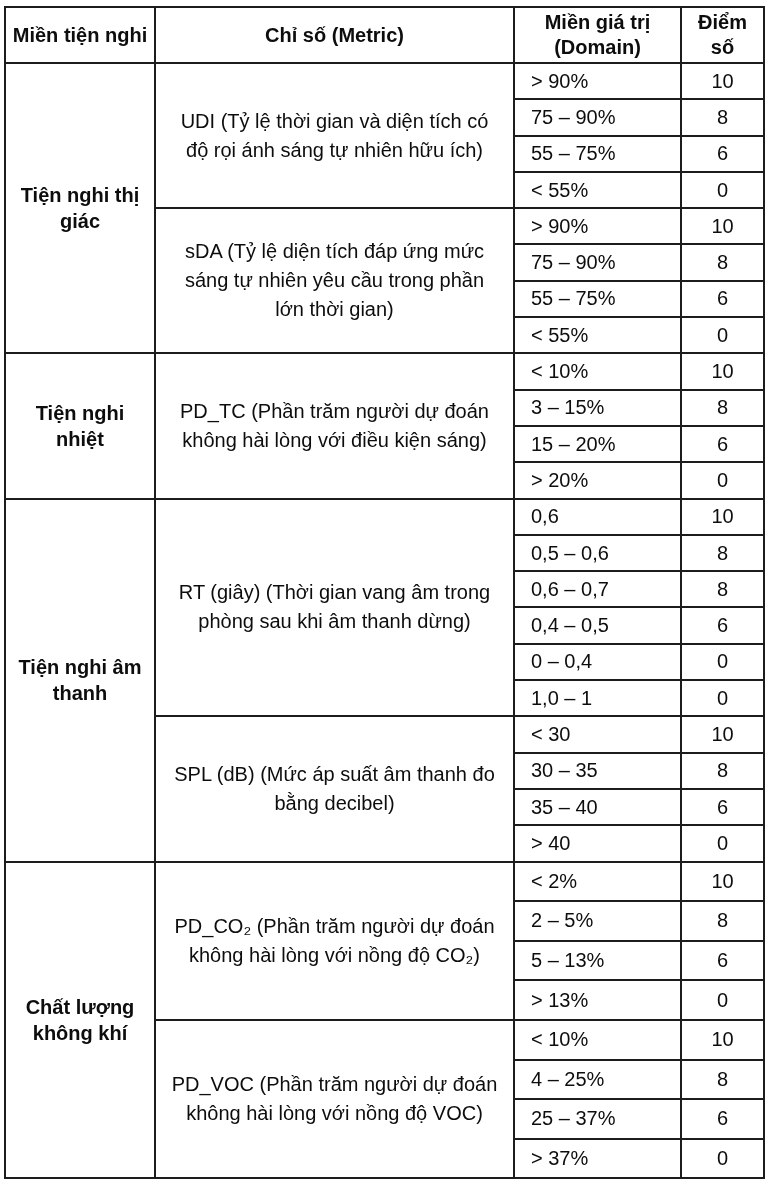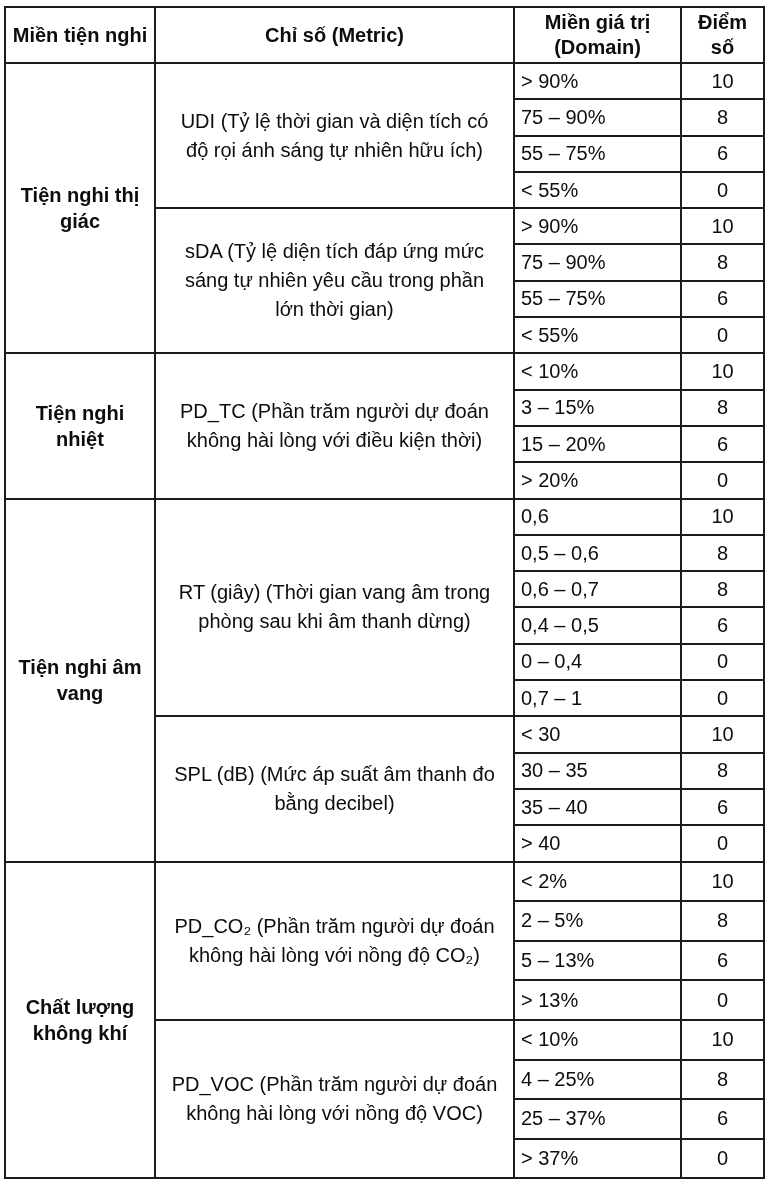--- a/index.html
+++ b/index.html
@@ -48,21 +48,21 @@
     padding: 12px 6px;
   }
   td.cell-metric {
     text-align: center;
     line-height: 1.45;
     padding: 4px 14px;
     margin-top: 40px;
   }
   td.cell-range {
     text-align: left;
-    padding: 2px 6px 2px 6px;
+    padding: 2px 6px 2px 16px;
     white-space: nowrap;
   }
   td.cell-score {
     text-align: center;
     padding: 2px 8px;
   }
 </style>
 </head>
 <body>
 
@@ -113,38 +113,38 @@
         <tr>
           <td class="cell-range">55 – 75%</td>
           <td class="cell-score">6</td>
         </tr>
         <tr>
           <td class="cell-range">&lt; 55%</td>
           <td class="cell-score">0</td>
         </tr>
         <tr>
           <td class="cell-domain" rowspan="4">Tiện nghi nhiệt</td>
-          <td class="cell-metric" rowspan="4">PD_TC (Phần trăm người dự đoán không hài lòng với điều kiện thời)</td>
+          <td class="cell-metric" rowspan="4">PD_TC (Phần trăm người dự đoán không hài lòng với điều kiện sáng)</td>
           <td class="cell-range">&lt; 10%</td>
           <td class="cell-score">10</td>
         </tr>
         <tr>
           <td class="cell-range">3 – 15%</td>
           <td class="cell-score">8</td>
         </tr>
         <tr>
           <td class="cell-range">15 – 20%</td>
           <td class="cell-score">6</td>
         </tr>
         <tr>
           <td class="cell-range">&gt; 20%</td>
           <td class="cell-score">0</td>
         </tr>
         <tr>
-          <td class="cell-domain" rowspan="10">Tiện nghi âm vang</td>
+          <td class="cell-domain" rowspan="10">Tiện nghi âm thanh</td>
           <td class="cell-metric" rowspan="6">RT (giây) (Thời gian vang âm trong phòng sau khi âm thanh dừng)</td>
           <td class="cell-range">0,6</td>
           <td class="cell-score">10</td>
         </tr>
         <tr>
           <td class="cell-range">0,5 – 0,6</td>
           <td class="cell-score">8</td>
         </tr>
         <tr>
           <td class="cell-range">0,6 – 0,7</td>
@@ -152,21 +152,21 @@
         </tr>
         <tr>
           <td class="cell-range">0,4 – 0,5</td>
           <td class="cell-score">6</td>
         </tr>
         <tr>
           <td class="cell-range">0 – 0,4</td>
           <td class="cell-score">0</td>
         </tr>
         <tr>
-          <td class="cell-range">0,7 – 1</td>
+          <td class="cell-range">1,0 – 1</td>
           <td class="cell-score">0</td>
         </tr>
         <tr>
           <td class="cell-metric" rowspan="4">SPL (dB) (Mức áp suất âm thanh đo bằng decibel)</td>
           <td class="cell-range">&lt; 30</td>
           <td class="cell-score">10</td>
         </tr>
         <tr>
           <td class="cell-range">30 – 35</td>
           <td class="cell-score">8</td>

